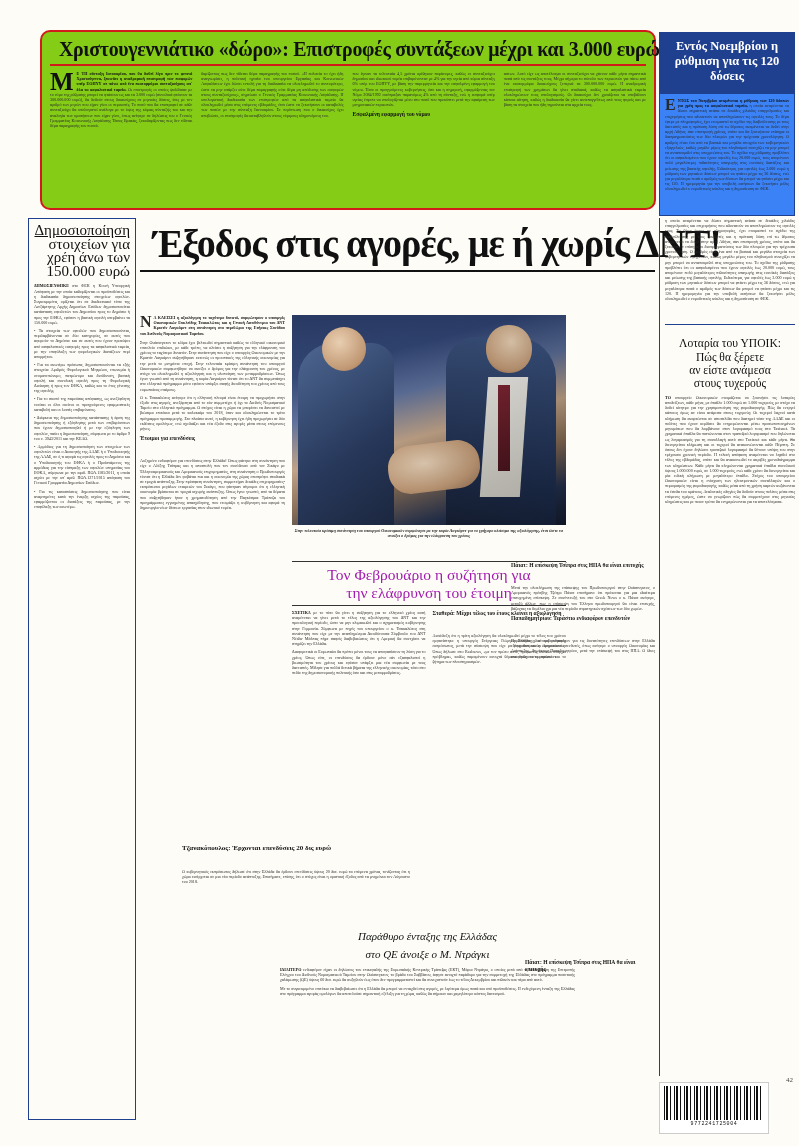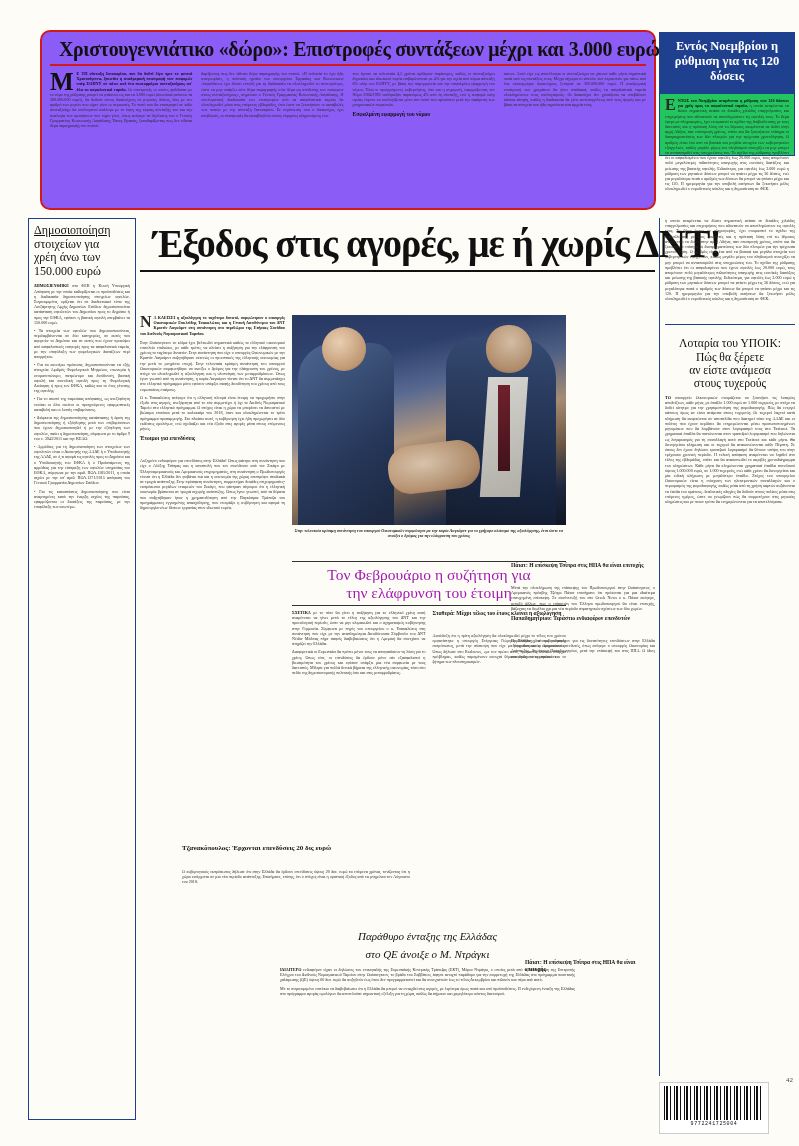--- a/index.html
+++ b/index.html
@@ -11,21 +11,21 @@
     background:#fdfcf7;
     margin:0 auto;
     overflow:hidden;
   }
   
   .top-story{
     position:absolute;left:40px;top:30px;width:616px;height:180px;
     border:2px solid #d11a1a;border-radius:10px;
     box-sizing:border-box;
     padding:6px 8px 4px 8px;
-    background:#8b5cf6;
+    background:#84cc16;
   }
   .top-head{
     font-family:"Liberation Serif", serif;
     font-weight:bold;
     font-size:20.5px;
     line-height:22px;
     text-align:center;
     letter-spacing:-0.3px;
     color:#111;
     white-space:nowrap;
@@ -41,39 +41,39 @@
   .bodytext b{color:#111;}
   .dropcap{
     float:left;font-size:25px;line-height:19px;font-weight:bold;
     padding:1px 3px 0 0;color:#111;font-family:"Liberation Serif",serif;
   }
   .subhead-s{
     font-size:5.6px;font-weight:bold;color:#111;margin:4px 0 16px 0;line-height:7px;
   }
   
   .bluebox{
-    position:absolute;left:659px;top:32px;width:136px;height:124px;
-    border:1.5px solid #1f3f8f;box-sizing:border-box;background:#22c55e;
+    position:absolute;left:659px;top:32px;width:136px;height:184px;
+    border:1.5px solid #1f3f8f;box-sizing:border-box;background:#3b82f6;
     padding:0;
   }
   .blue-banner{
     background:#1f3f8f;color:#fff;text-align:center;
     font-weight:bold;font-size:12.5px;line-height:15px;
     padding:6px 4px 8px 4px;
     border-bottom:2px solid #1f3f8f;
   }
   .blue-body{padding:4px 5px 3px 5px;}
   
   .leftbox{
     position:absolute;left:28px;top:218px;width:108px;height:902px;
     border:1.5px solid #1f3f8f;box-sizing:border-box;background:#fdfcf7;
     padding:5px 5px 3px 5px;overflow:hidden;
   }
   .leftbox-title{
-    text-align:left;font-size:12px;line-height:13.6px;color:#111;
+    text-align:right;font-size:15px;line-height:13.6px;color:#111;
     margin-bottom:5px;
   }
   .leftbox-title u{text-decoration:underline;}
   
   .main-head-wrap{
     position:absolute;left:140px;top:222px;width:515px;
   }
   .main-head{
     font-family:"Liberation Serif",serif;
     font-weight:bold;font-size:40px;line-height:44px;text-align:center;

